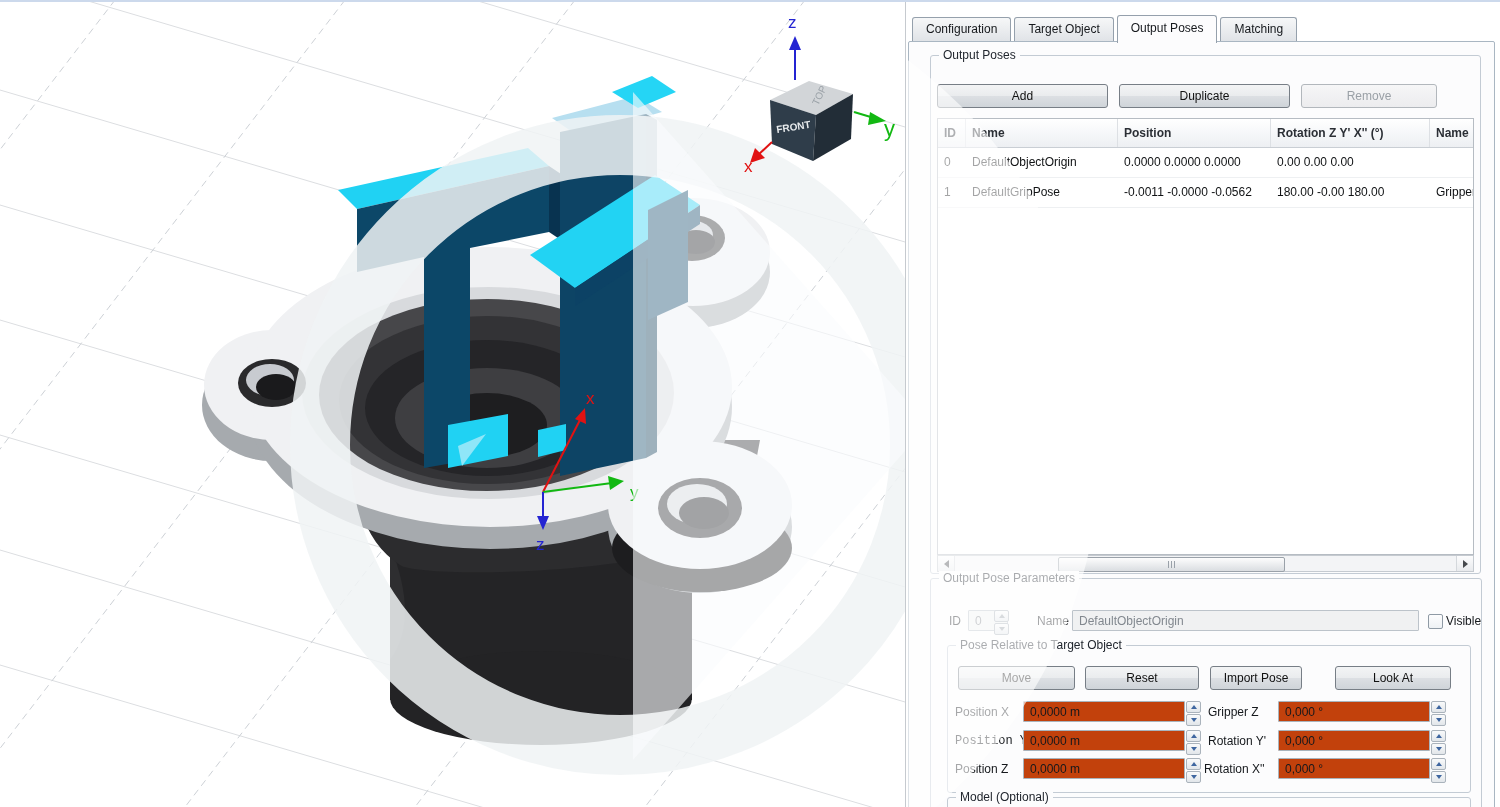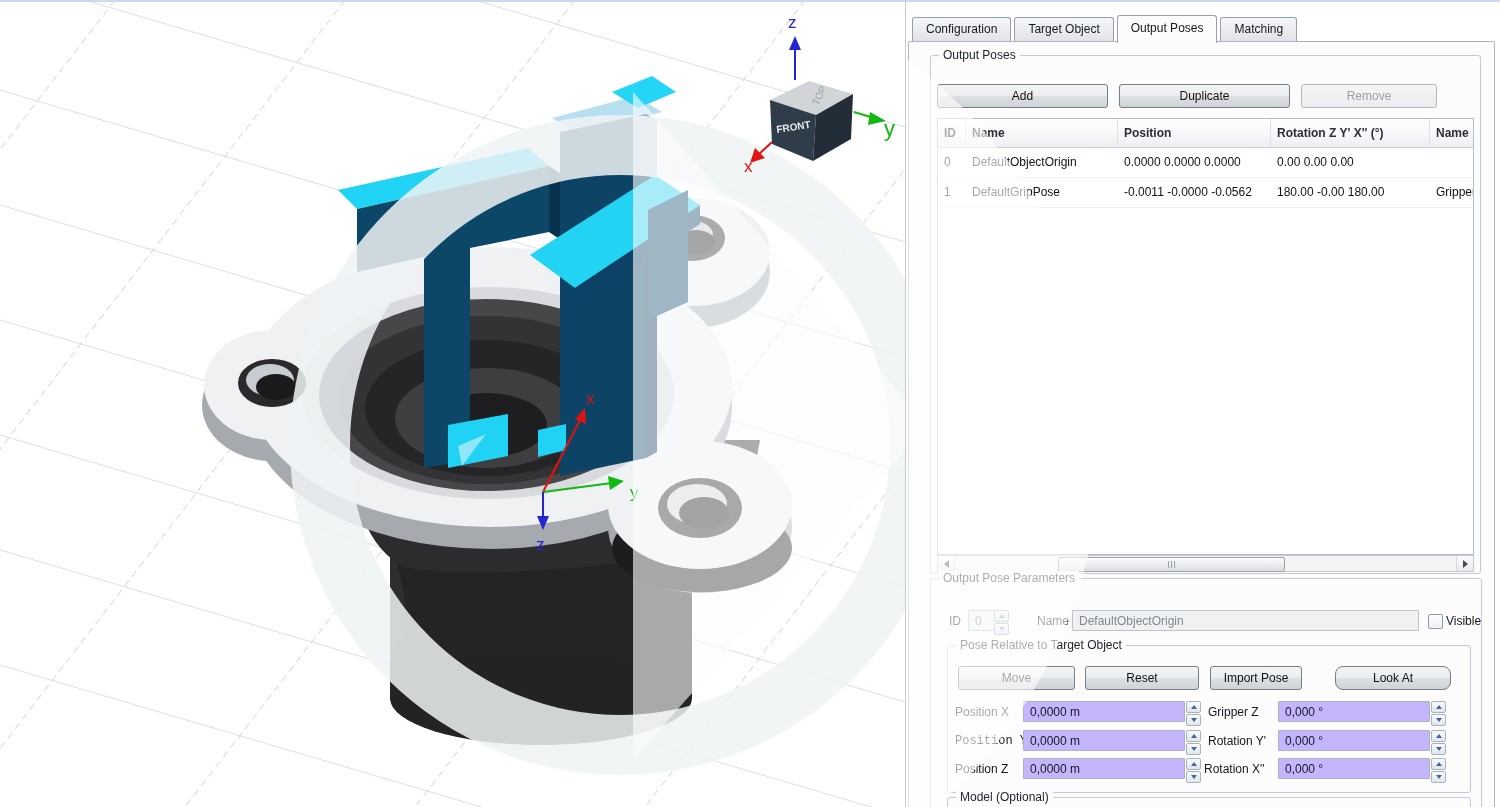--- a/index.html
+++ b/index.html
@@ -52,21 +52,21 @@
             border-right:5px solid #45484c;}
   .tri-right{width:0;height:0;border-top:4px solid transparent;border-bottom:4px solid transparent;
              border-left:5px solid #45484c;}
   .hthumb{position:absolute;top:1px;height:13px;border:1px solid #9aa1a9;border-radius:2px;
           background:linear-gradient(#fdfdfd,#dadde1);}
   .grip{width:8px;height:7px;margin:3px auto 0;
         background:repeating-linear-gradient(90deg,#9aa1a9 0 1px,transparent 1px 3px);}
 
   
   .lbl{position:absolute;font-size:12px;color:#15181c;line-height:22px;white-space:nowrap;}
-  .tfield{position:absolute;height:21px;border:1px solid #a9b4bd;background:#c4b5fd;font-size:12px;
+  .tfield{position:absolute;height:21px;border:1px solid #a9b4bd;background:#c2410c;font-size:12px;
           line-height:21px;padding-left:6px;color:#15181c;box-sizing:border-box;border-radius:1px;white-space:nowrap;}
   .tfield.disabled{background:#f0f1f2;color:#82888f;border-color:#bcc3ca;}
   .spin{position:absolute;width:15px;height:22px;}
   .sb{height:10px;border:1px solid #aab3bc;border-radius:2px;margin-bottom:0px;
       background:linear-gradient(#f9fafb,#e2e6ea);display:flex;align-items:center;justify-content:center;}
   .sb+.sb{margin-top:1px;}
   .au{width:0;height:0;border-left:3px solid transparent;border-right:3px solid transparent;
       border-bottom:4px solid #3f66a0;}
   .ad{width:0;height:0;border-left:3px solid transparent;border-right:3px solid transparent;
       border-top:4px solid #3f66a0;}
@@ -289,21 +289,21 @@
       <div class="tfield disabled" style="left:141px;top:31px;width:347px;">DefaultObjectOrigin</div>
       <div class="checkbox" style="left:497px;top:35px;"></div>
       <div class="lbl" style="left:515px;top:31px;">Visible</div>
 
       <div class="groupbox" style="left:16px;top:66px;width:522px;height:146px;background:#fcfcfd;">
         <div class="glabel">Pose Relative to Target Object</div>
 
         <div class="btn" style="left:10px;top:20px;width:117px;">Move</div>
         <div class="btn" style="left:137px;top:20px;width:114px;">Reset</div>
         <div class="btn" style="left:262px;top:20px;width:92px;">Import Pose</div>
-        <div class="btn" style="left:387px;top:20px;width:116px;border-radius:8px;">Look At</div>
+        <div class="btn" style="left:387px;top:20px;width:116px;">Look At</div>
 
         <div class="lbl" style="left:7px;top:55px;">Position X</div>
         <div class="tfield" style="left:75px;top:55px;width:162px;">0,0000 m</div>
         <div class="spin" style="left:238px;top:55px;">
           <div class="sb">
               <div class="au"></div>
             </div>
           <div class="sb">
               <div class="ad"></div>
             </div>

